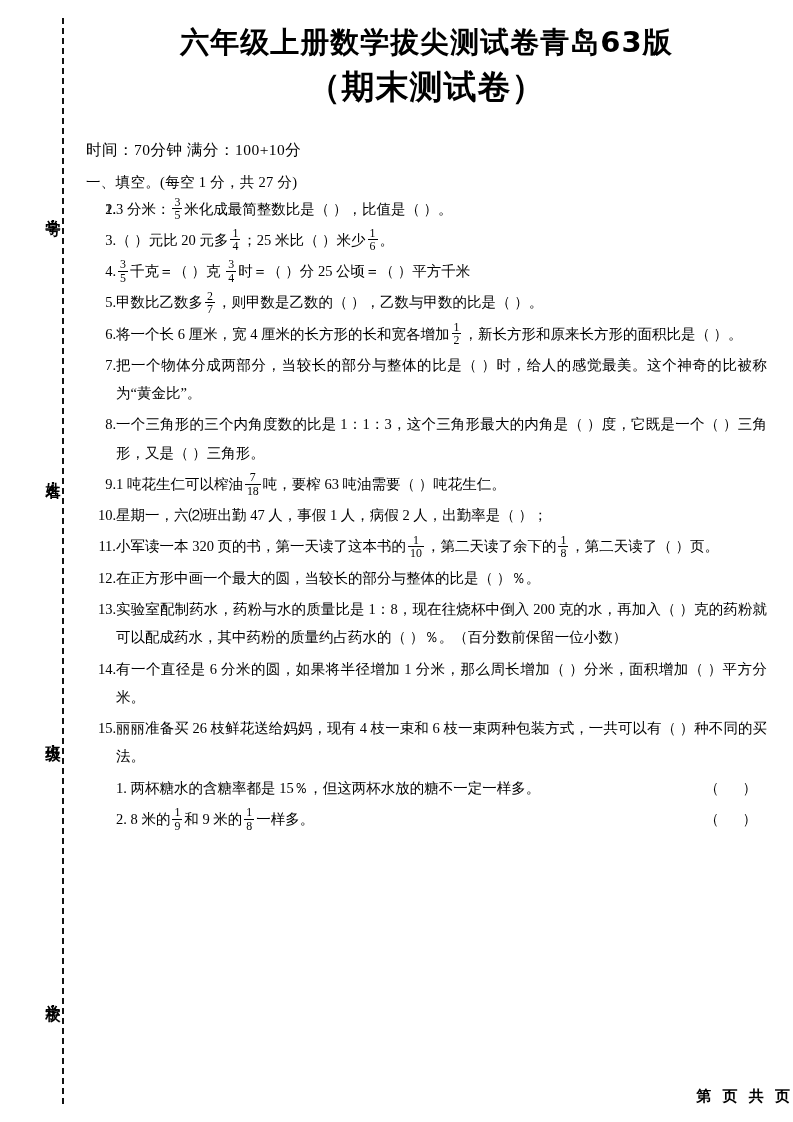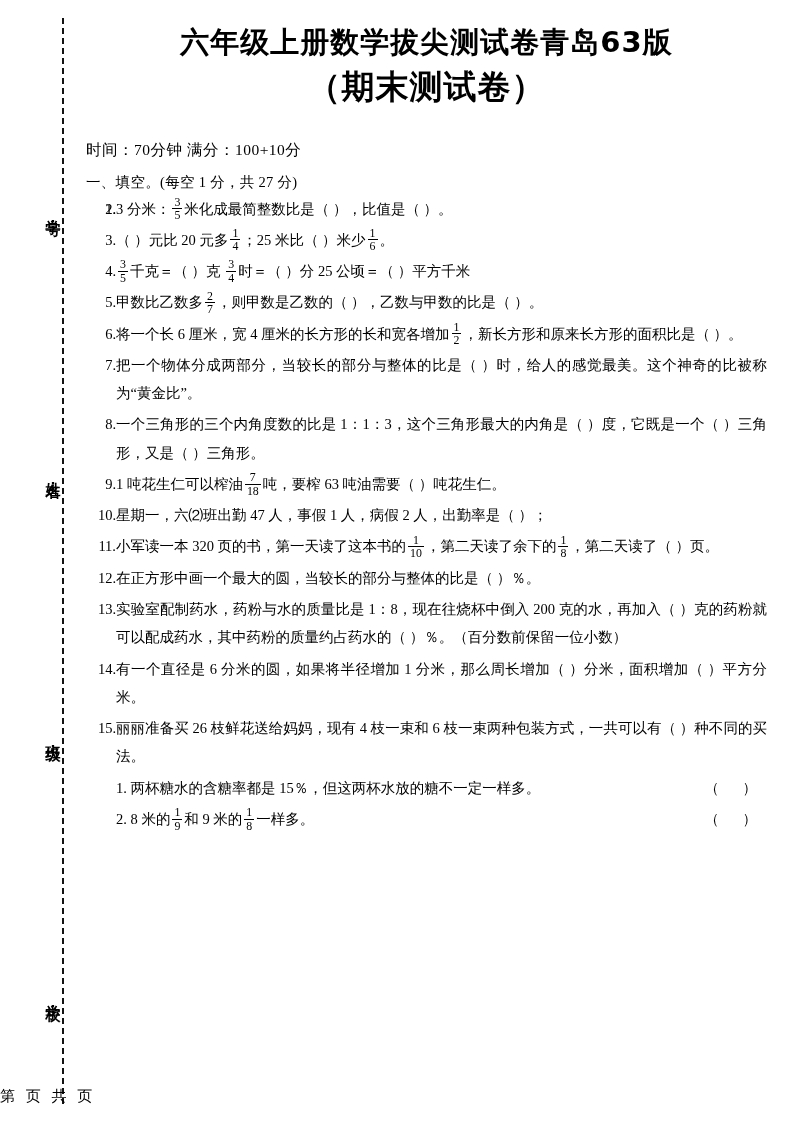--- a/index.html
+++ b/index.html
@@ -145,23 +145,23 @@
     margin: 0 2px;
   }
   .frac .n { display: block; padding: 0 2px; }
   .frac .d { display: block; border-top: 1px solid #000; padding: 0 2px; }
 
   .footer {
     position: absolute;
     left: 0;
     right: 0;
     bottom: 16px;
-    text-align: left;
+    text-align: right;
     font-size: 15px;
-    font-weight: normal;
+    font-weight: bold;
     letter-spacing: 3px;
     font-family: "DejaVu Sans", "Liberation Sans", sans-serif;
   }
 </style>
 </head>
 <body>
 
 <div class="page">
 
   <div class="dashed-line"></div>

